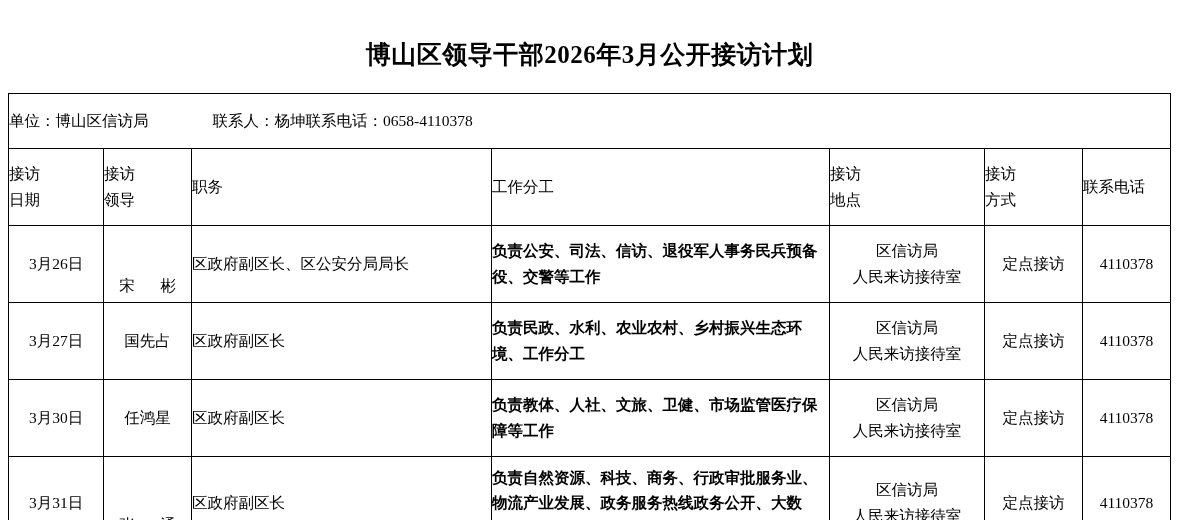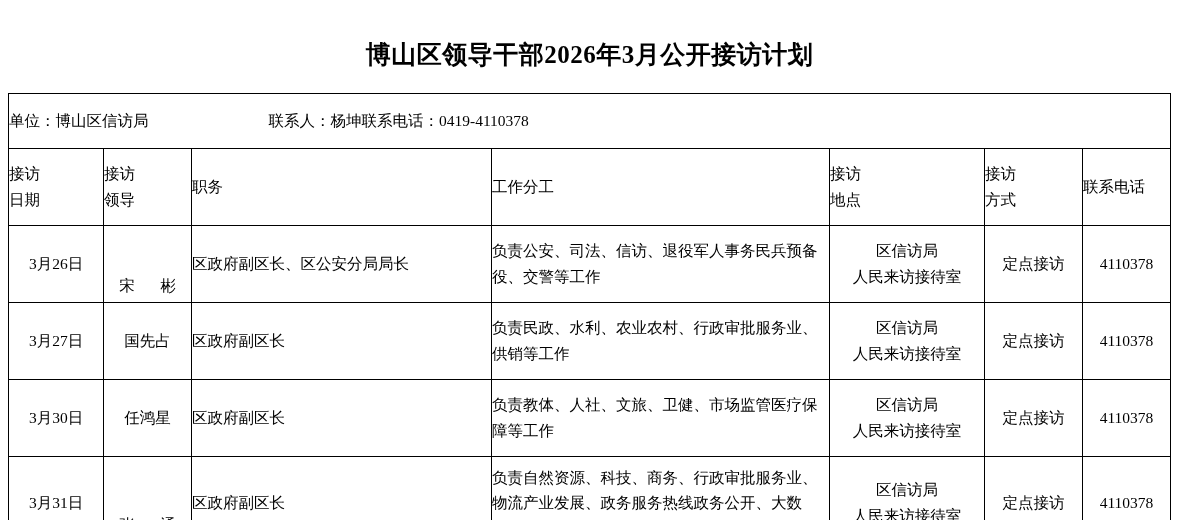--- a/index.html
+++ b/index.html
@@ -44,21 +44,21 @@
   .meta-cell {
     height: 54px;
     padding-left: 14px;
     font-size: 15.5px;
     white-space: nowrap;
   }
   .meta-inner {
     display: flex;
     align-items: center;
   }
-  .meta-unit { margin-right: 120px; }
+  .meta-unit { margin-right: 64px; }
   .meta-contact { }
   .meta-phone { }
   .hdr-two-line {
     display: block;
   }
   tbody td {
     font-size: 15.5px;
     height: 76px;
     line-height: 1.65;
   }
@@ -73,20 +73,21 @@
   .c-place span { display: block; text-align: center; }
   .name-spaced {
     display: inline-block;
     letter-spacing: 0.32em;
     text-indent: 0.32em;
     margin-top: 44px;
   }
   .row-tall td { height: 92px; }
   .duty-text {
     display: block;
+    font-weight: bold;
   }
 </style>
 </head>
 <body>
 
 <div class="page">
 
   <div class="doc-title">博山区领导干部2026年3月公开接访计划</div>
 
   <table class="sheet">
@@ -99,21 +100,21 @@
       <col style="width:98px">
       <col style="width:88px">
     </colgroup>
 
     <tbody>
       <tr>
         <td class="meta-cell" colspan="7">
           <div class="meta-inner">
             <span class="meta-unit">单位：博山区信访局</span>
             <span class="meta-contact">联系人：杨坤</span>
-            <span class="meta-phone">联系电话：0419-4110378</span>
+            <span class="meta-phone">联系电话：0658-4110378</span>
           </div>
         </td>
       </tr>
 
       <tr>
         <td>
           <span class="hdr-two-line">接访</span>
           <span class="hdr-two-line">日期</span>
         </td>
         <td>
@@ -152,21 +153,21 @@
         </td>
         <td class="c-mode">定点接访</td>
         <td class="c-tel">4110378</td>
       </tr>
 
       <tr>
         <td class="c-date">3月27日</td>
         <td class="c-leader">国先占</td>
         <td class="c-title">区政府副区长</td>
         <td class="c-duty">
-            <span class="duty-text">负责民政、水利、农业农村、行政审批服务业、供销等工作</span>
+            <span class="duty-text">负责民政、水利、农业农村、乡村振兴生态环境、工作分工</span>
           </td>
         <td class="c-place">
           <span>区信访局</span>
           <span>人民来访接待室</span>
         </td>
         <td class="c-mode">定点接访</td>
         <td class="c-tel">4110378</td>
       </tr>
 
       <tr>

